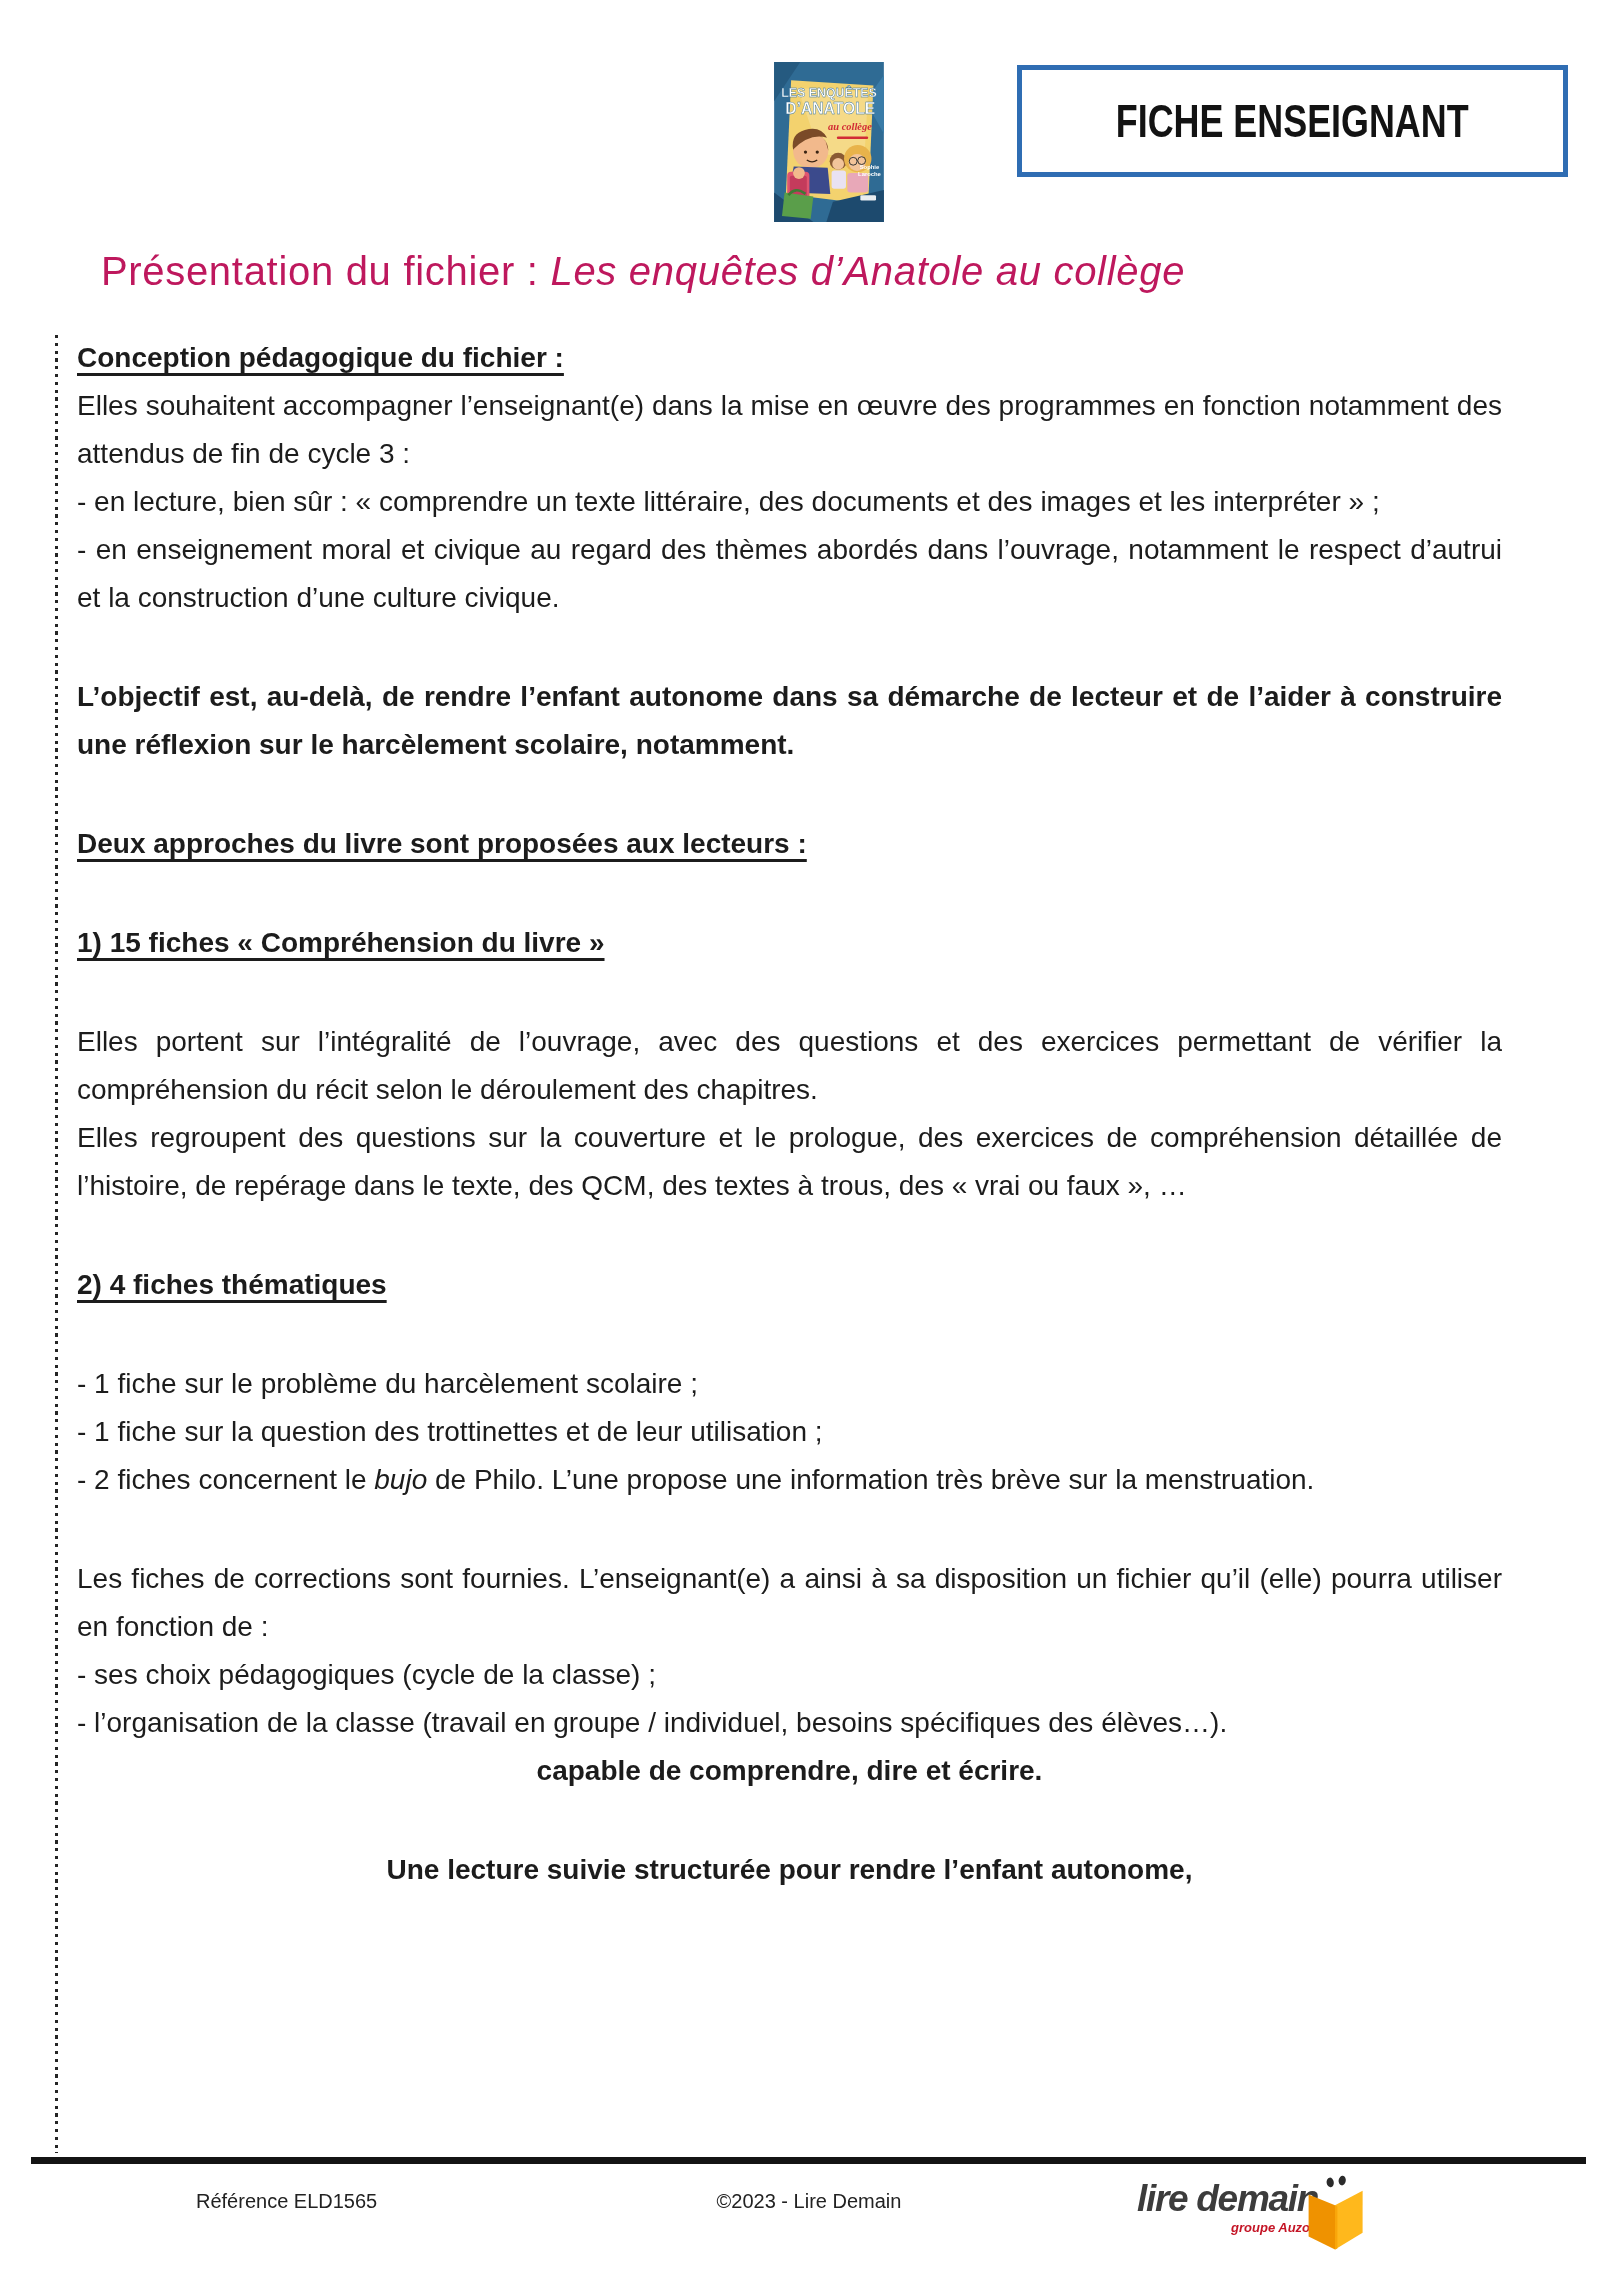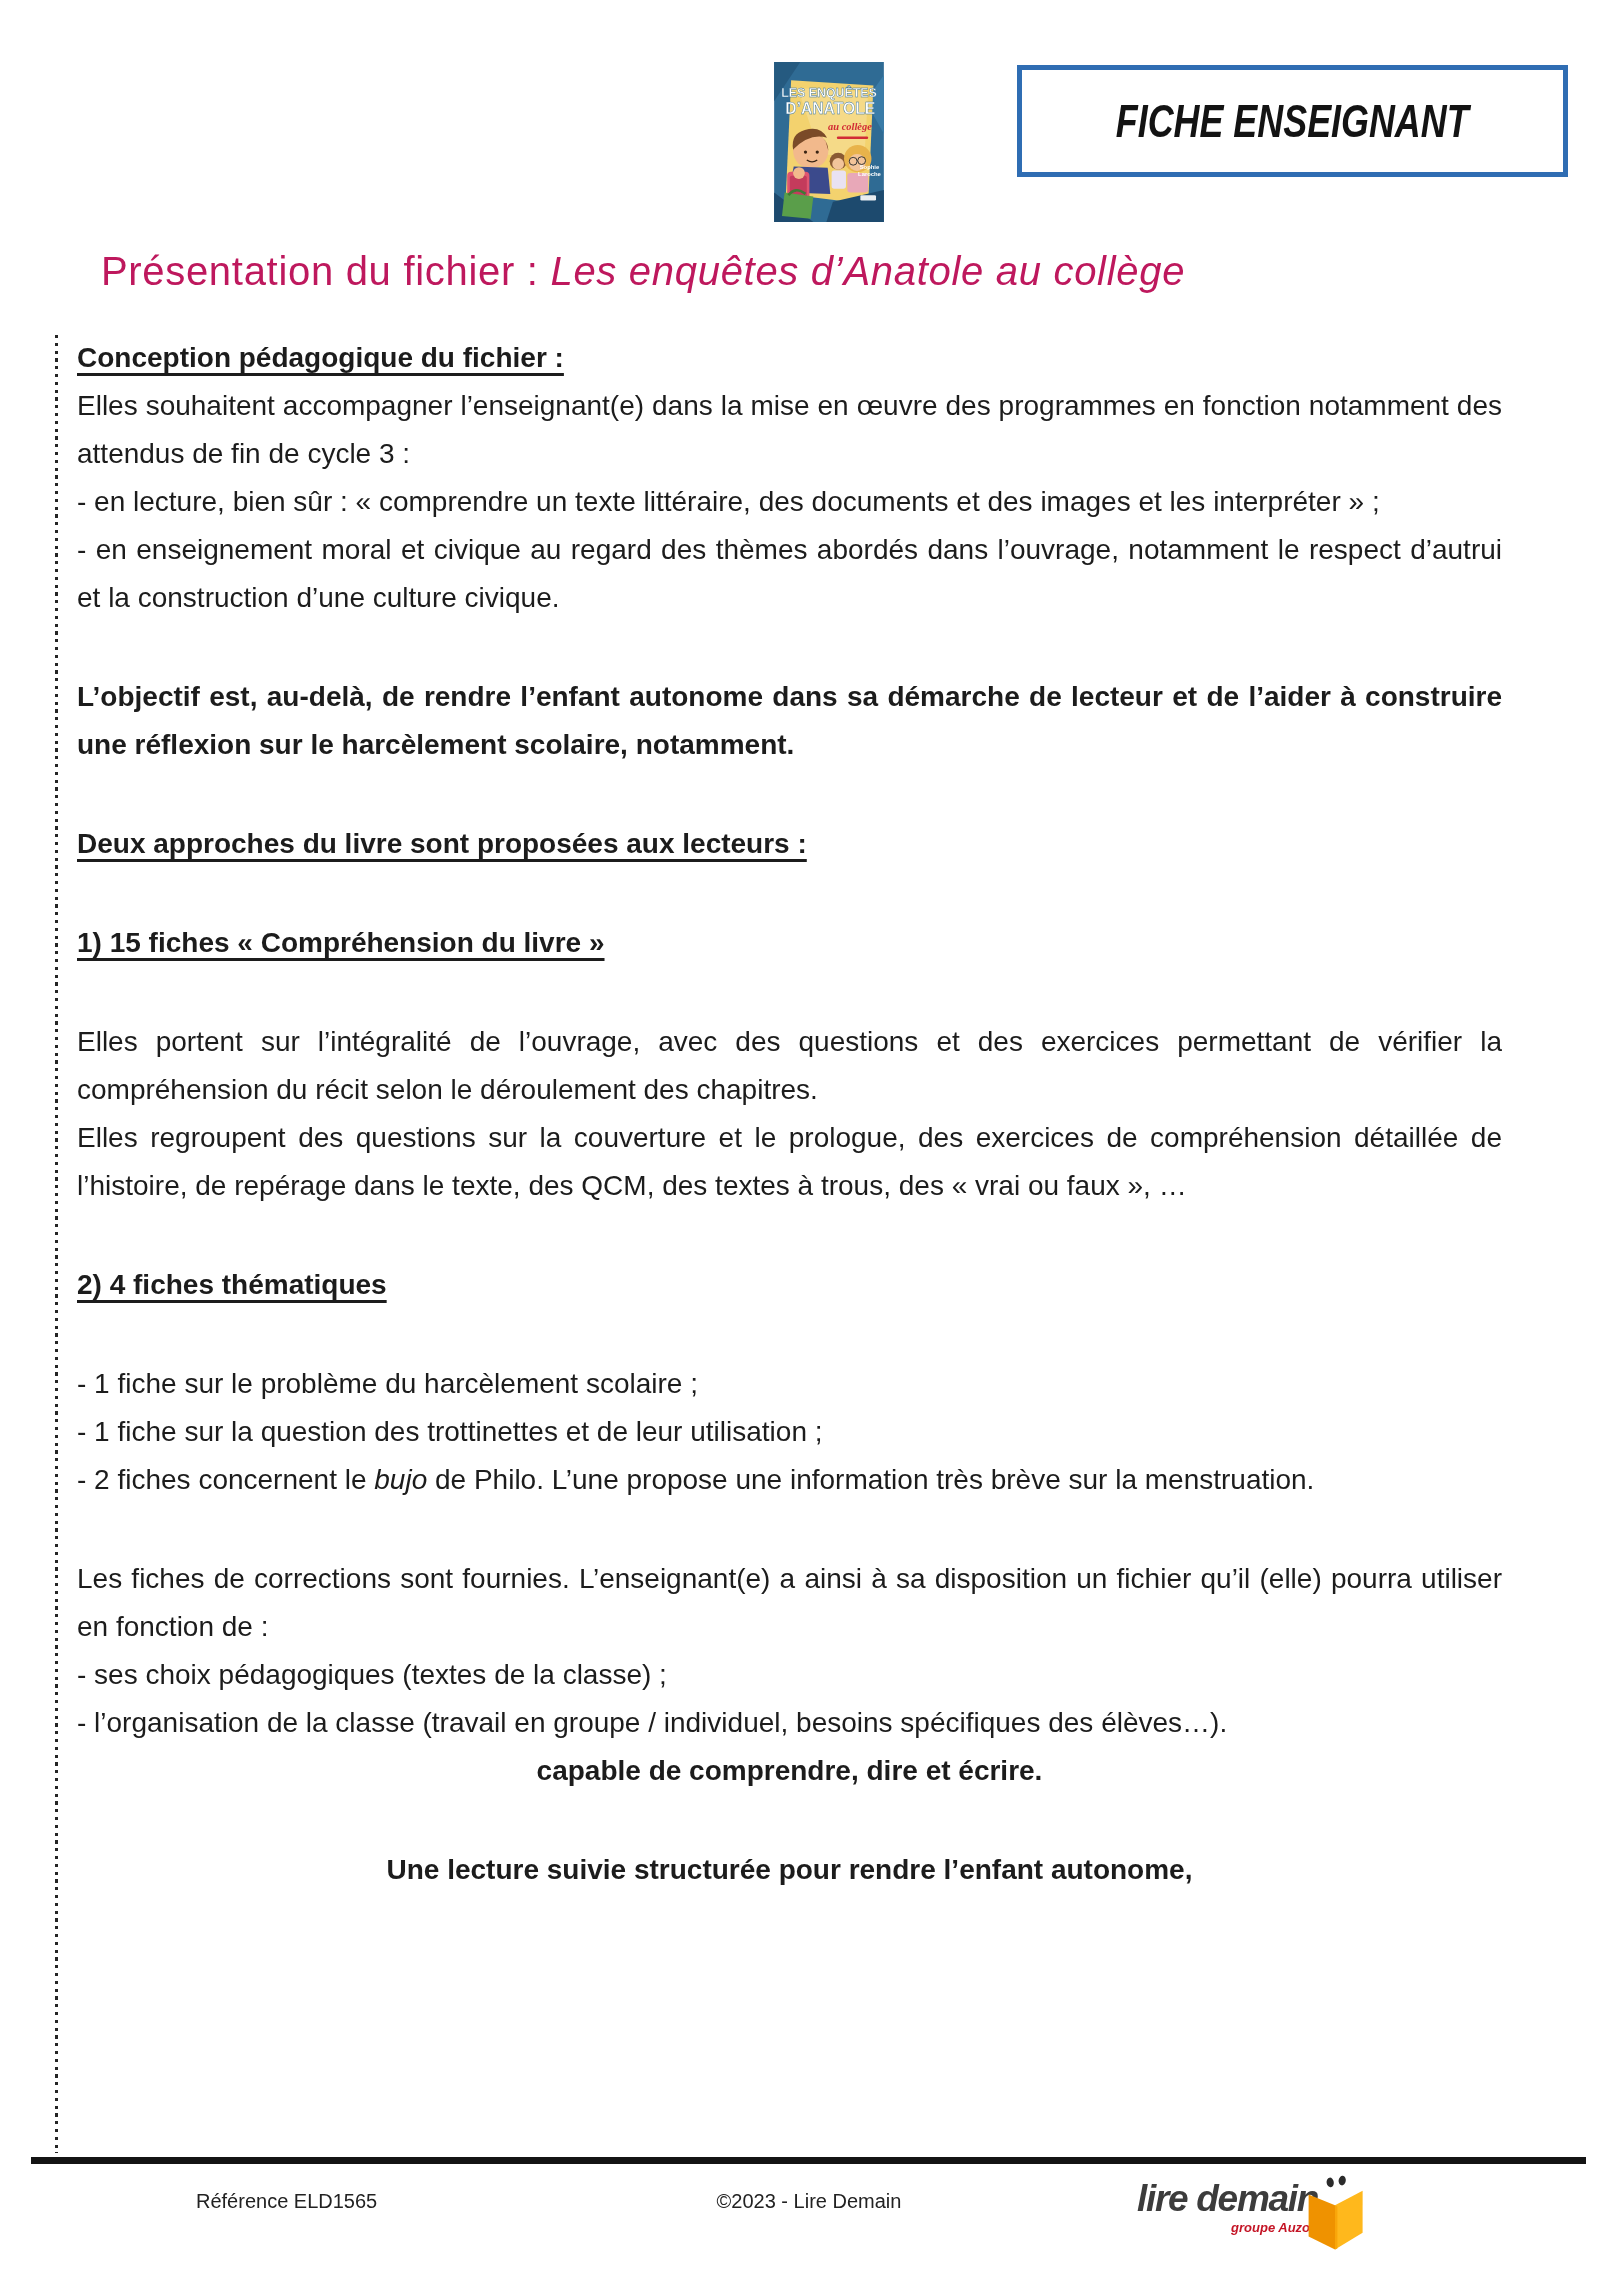--- a/index.html
+++ b/index.html
@@ -11,21 +11,21 @@
     color:#1c1c1c;
     overflow:hidden;
   }
   
   .hdr-box{
     position:absolute;top:65px;height:112px;
     box-sizing:border-box;background:#fff;
     display:flex;align-items:center;justify-content:center;
   }
   .hdr-box-left{left:75px;width:561px;border:5.2px solid #e5cc62;}
-  .hdr-box-right{left:1017px;width:551px;border:5.2px solid #2f6db3;font-style:italic;}
+  .hdr-box-right{left:1017px;width:551px;border:5.2px solid #2f6db3;}
   .hdr-box .condensed{
     display:inline-block;
     font-size:46px;font-weight:700;color:#131313;
     white-space:nowrap;letter-spacing:0;
     transform:scaleX(0.78);transform-origin:center;
   }
   .book-cover{position:absolute;left:774px;top:62px;width:110px;height:160px;}
   
   .page-title{
     position:absolute;left:0;top:249px;width:1286px;
@@ -136,21 +136,21 @@
     <p class="bold gap">L’objectif est, au-delà, de rendre l’enfant autonome dans sa démarche de lecteur et de l’aider à construire une réflexion sur le harcèlement scolaire, notamment.</p>
     <p class="hd gap">Deux approches du livre sont proposées aux lecteurs :</p>
     <p class="hd gap">1) 15 fiches « Compréhension du livre »</p>
     <p class="gap">Elles portent sur l’intégralité de l’ouvrage, avec des questions et des exercices permettant de vérifier la compréhension du récit selon le déroulement des chapitres.</p>
     <p>Elles regroupent des questions sur la couverture et le prologue, des exercices de compréhension détaillée de l’histoire, de repérage dans le texte, des QCM, des textes à trous, des « vrai ou faux », …</p>
     <p class="hd gap">2) 4 fiches thématiques</p>
     <p class="gap">- 1 fiche sur le problème du harcèlement scolaire ;</p>
     <p>- 1 fiche sur la question des trottinettes et de leur utilisation ;</p>
     <p><span>- 2 fiches concernent le </span><span class="it">bujo</span><span> de Philo. L’une propose une information très brève sur la menstruation.</span></p>
     <p class="gap">Les fiches de corrections sont fournies. L’enseignant(e) a ainsi à sa disposition un fichier qu’il (elle) pourra utiliser en fonction de :</p>
-    <p>- ses choix pédagogiques (textes de la classe) ;</p>
+    <p>- ses choix pédagogiques (cycle de la classe) ;</p>
     <p>- l’organisation de la classe (travail en groupe / individuel, besoins spécifiques des élèves…).</p>
     <p class="bold center">capable de comprendre, dire et écrire.</p>
     <p class="bold center gap">Une lecture suivie structurée pour rendre l’enfant autonome,</p>
   </div>
 
   <div class="footer-divider"></div>
   <div class="footer-ref">Référence ELD1565</div>
   <div class="footer-copy">©2023 - Lire Demain</div>
 
   <div class="logo">

